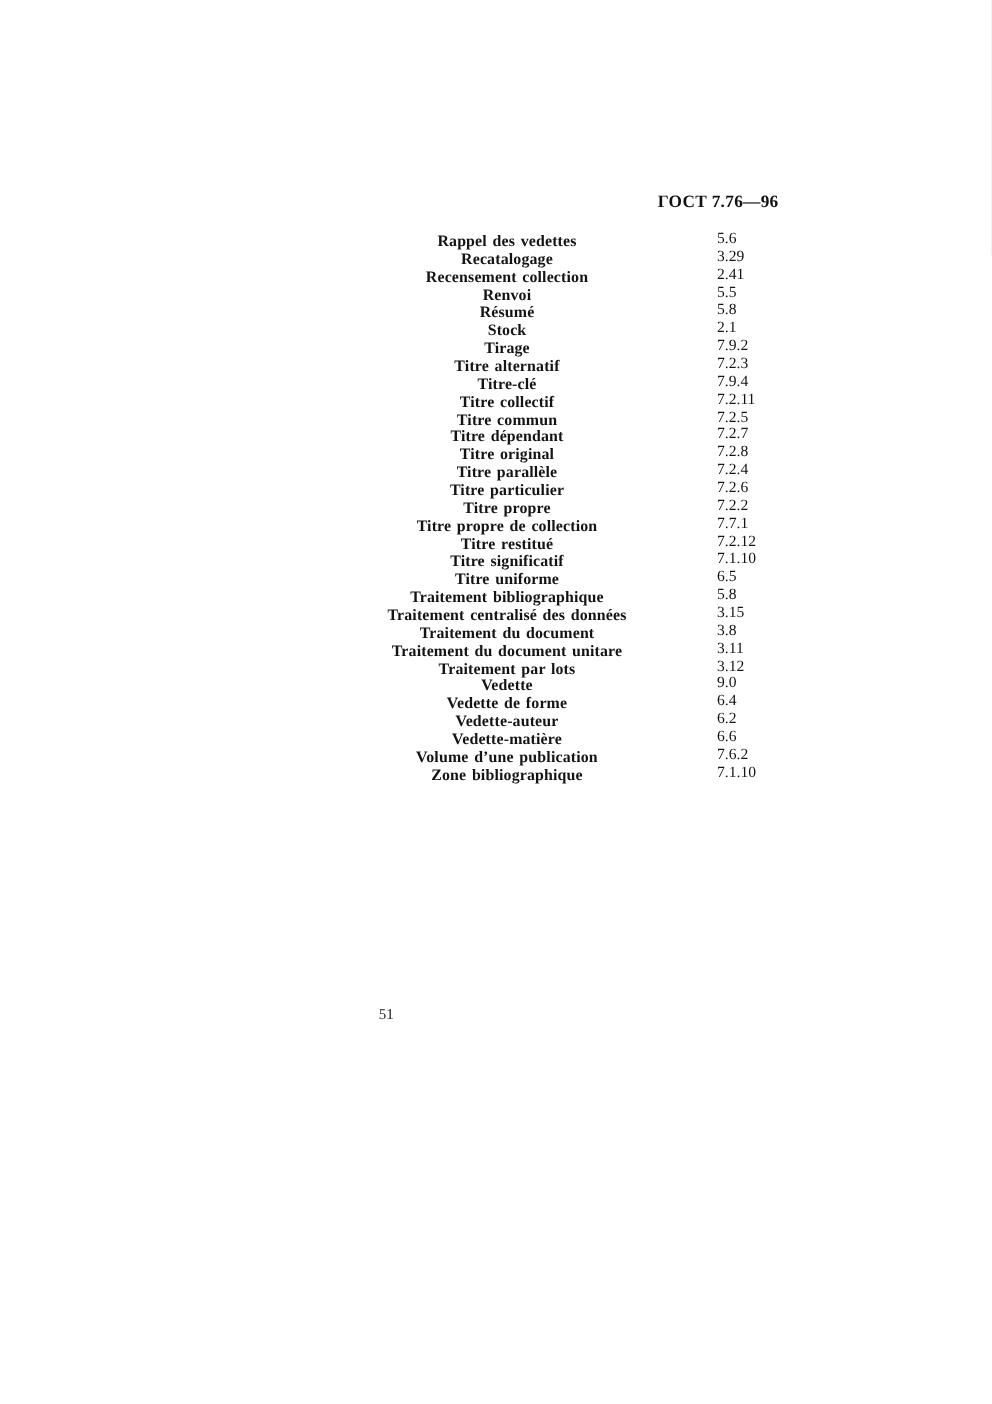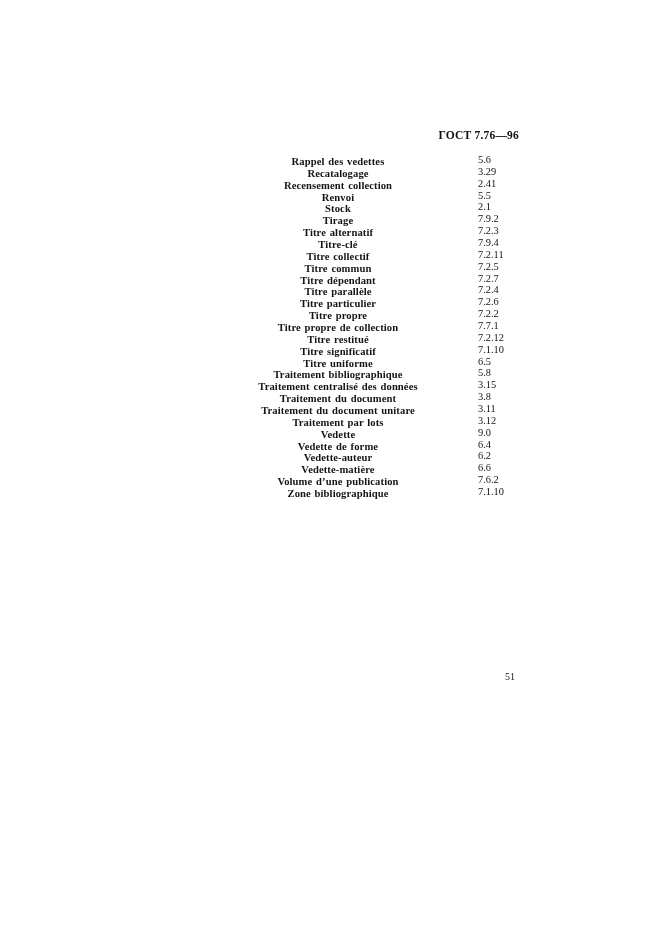--- a/index.html
+++ b/index.html
@@ -49,43 +49,45 @@
     left: 330px;
     top: 0;
     font-weight: normal;
     font-size: 10.4px;
   }
   .page-number {
     position: absolute;
     top: 671px;
     left: 0;
     width: 515px;
-    text-align: right;
+    text-align: center;
     font-size: 10px;
     color: #222;
   }
 </style>
 </head>
 <body>
 
 <div class="page">
   <div class="doc-header">ГОСТ 7.76—96</div>
 
   <div class="index-list">
       <div class="row"><span class="term">Rappel des vedettes</span><span class="ref">5.6</span></div>
       <div class="row"><span class="term">Recatalogage</span><span class="ref">3.29</span></div>
       <div class="row"><span class="term">Recensement collection</span><span class="ref">2.41</span></div>
       <div class="row"><span class="term">Renvoi</span><span class="ref">5.5</span></div>
+      <div class="row"><span class="term">Résumé</span><span class="ref">5.8</span></div>
       <div class="row"><span class="term">Stock</span><span class="ref">2.1</span></div>
       <div class="row"><span class="term">Tirage</span><span class="ref">7.9.2</span></div>
       <div class="row"><span class="term">Titre alternatif</span><span class="ref">7.2.3</span></div>
       <div class="row"><span class="term">Titre-clé</span><span class="ref">7.9.4</span></div>
       <div class="row"><span class="term">Titre collectif</span><span class="ref">7.2.11</span></div>
       <div class="row"><span class="term">Titre commun</span><span class="ref">7.2.5</span></div>
       <div class="row"><span class="term">Titre dépendant</span><span class="ref">7.2.7</span></div>
+      <div class="row"><span class="term">Titre original</span><span class="ref">7.2.8</span></div>
       <div class="row"><span class="term">Titre parallèle</span><span class="ref">7.2.4</span></div>
       <div class="row"><span class="term">Titre particulier</span><span class="ref">7.2.6</span></div>
       <div class="row"><span class="term">Titre propre</span><span class="ref">7.2.2</span></div>
       <div class="row"><span class="term">Titre propre de collection</span><span class="ref">7.7.1</span></div>
       <div class="row"><span class="term">Titre restitué</span><span class="ref">7.2.12</span></div>
       <div class="row"><span class="term">Titre significatif</span><span class="ref">7.1.10</span></div>
       <div class="row"><span class="term">Titre uniforme</span><span class="ref">6.5</span></div>
       <div class="row"><span class="term">Traitement bibliographique</span><span class="ref">5.8</span></div>
       <div class="row"><span class="term">Traitement centralisé des données</span><span class="ref">3.15</span></div>
       <div class="row"><span class="term">Traitement du document</span><span class="ref">3.8</span></div>

